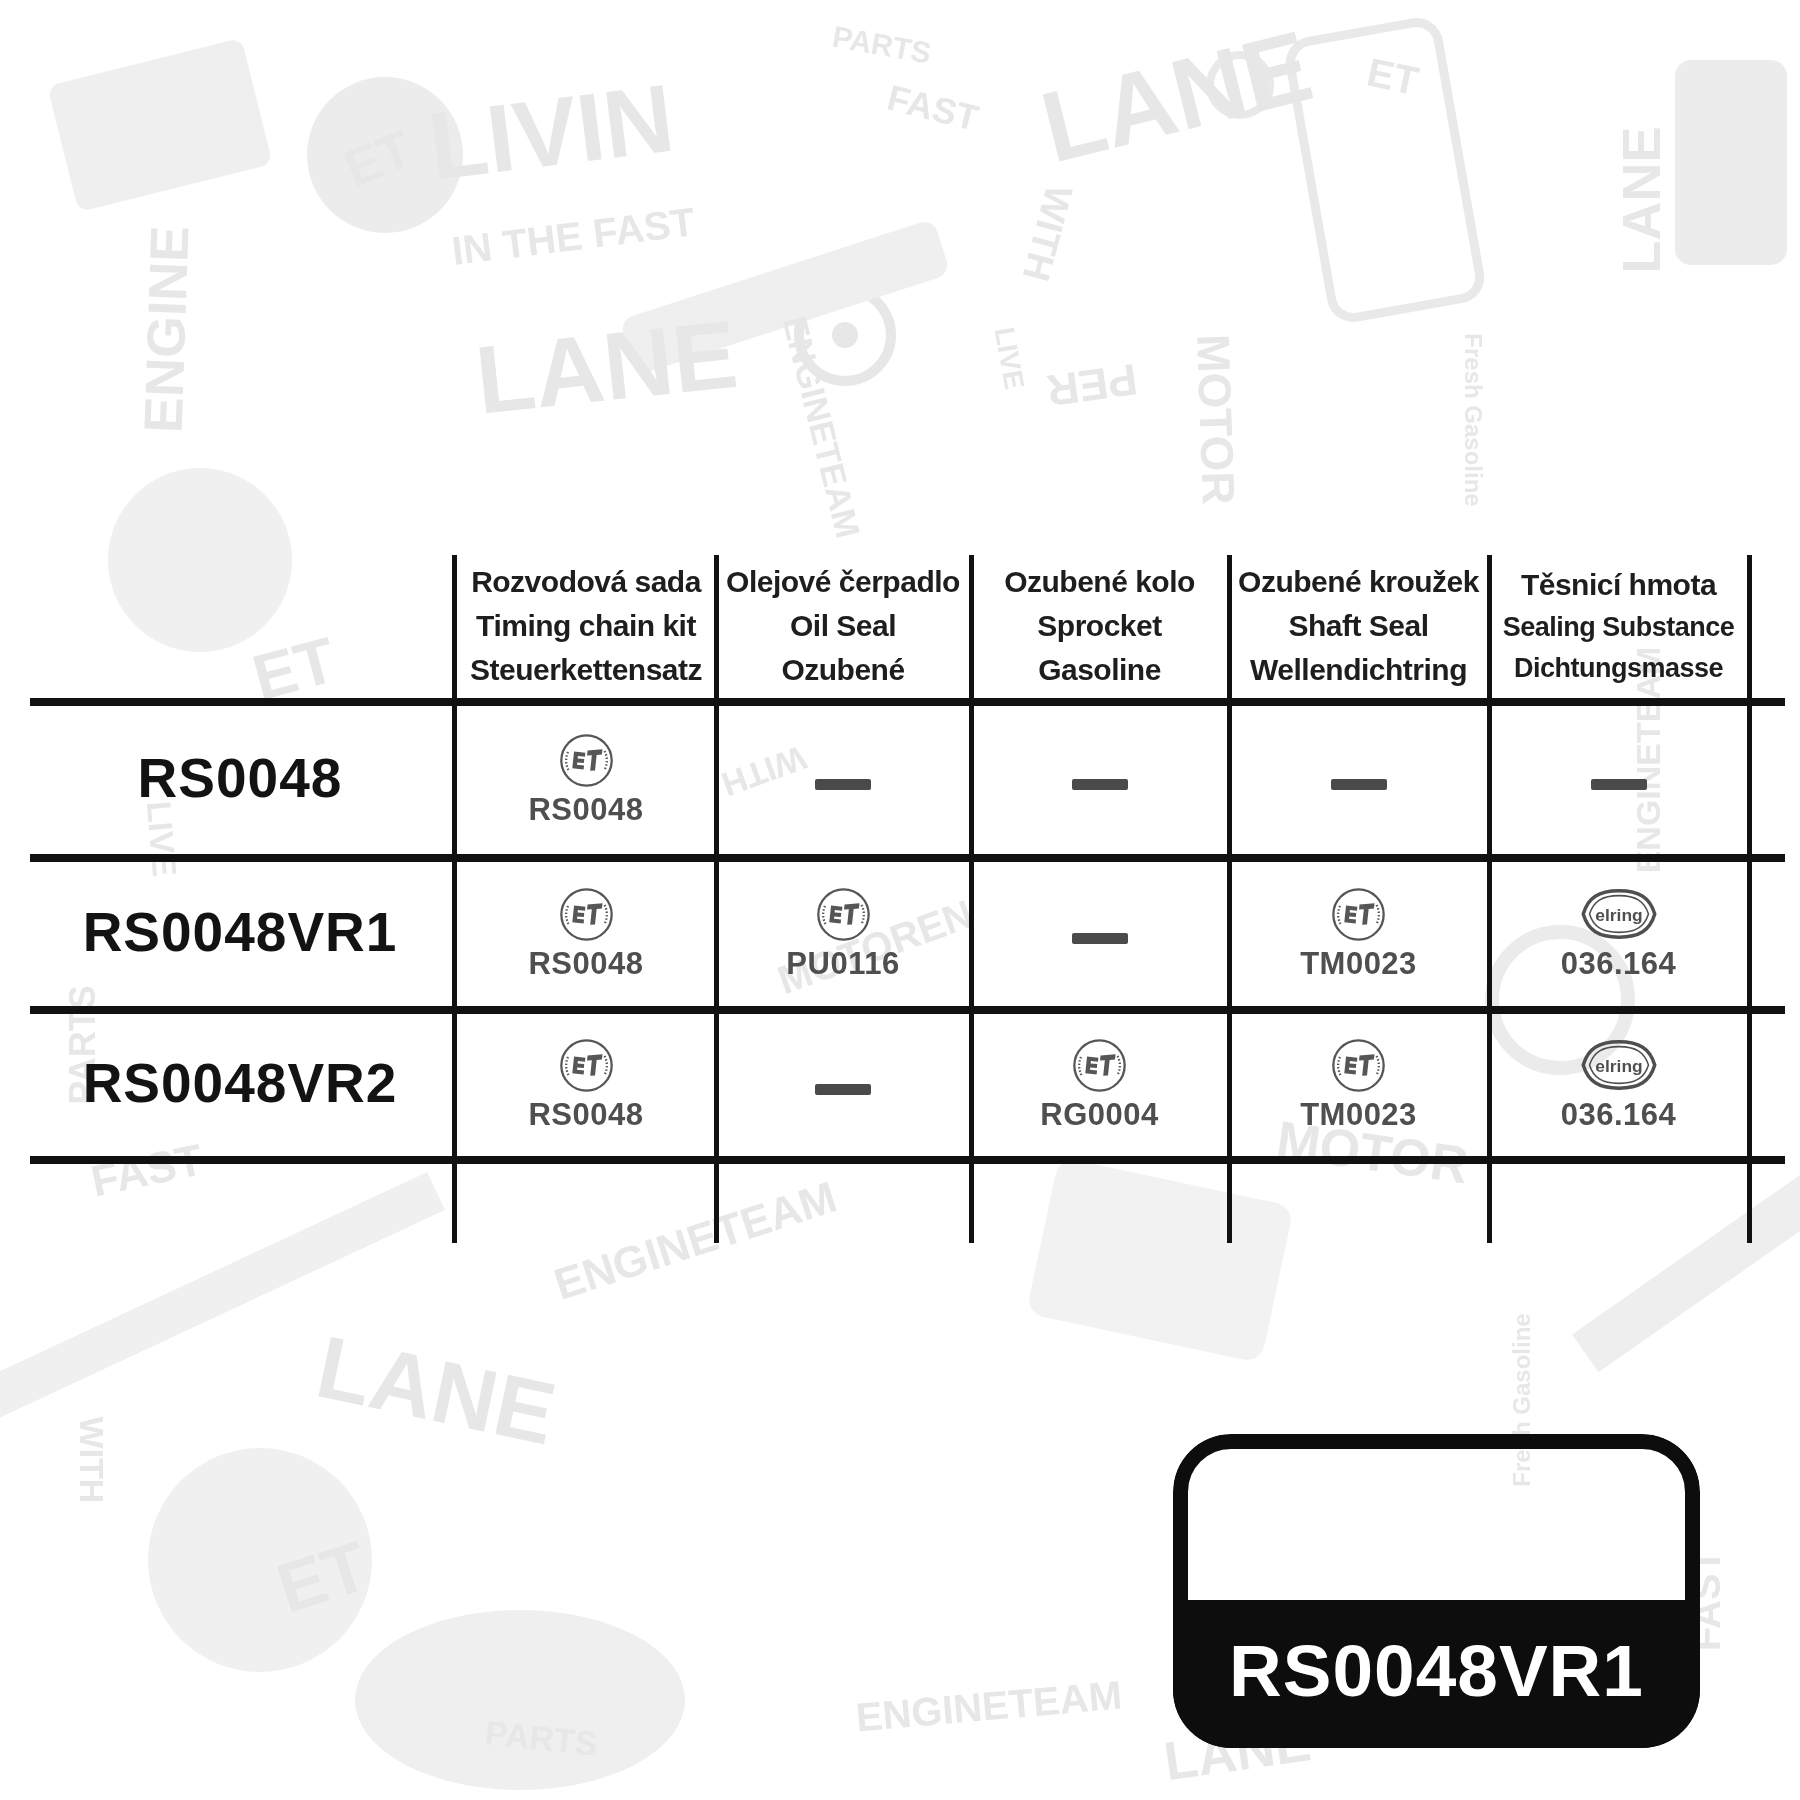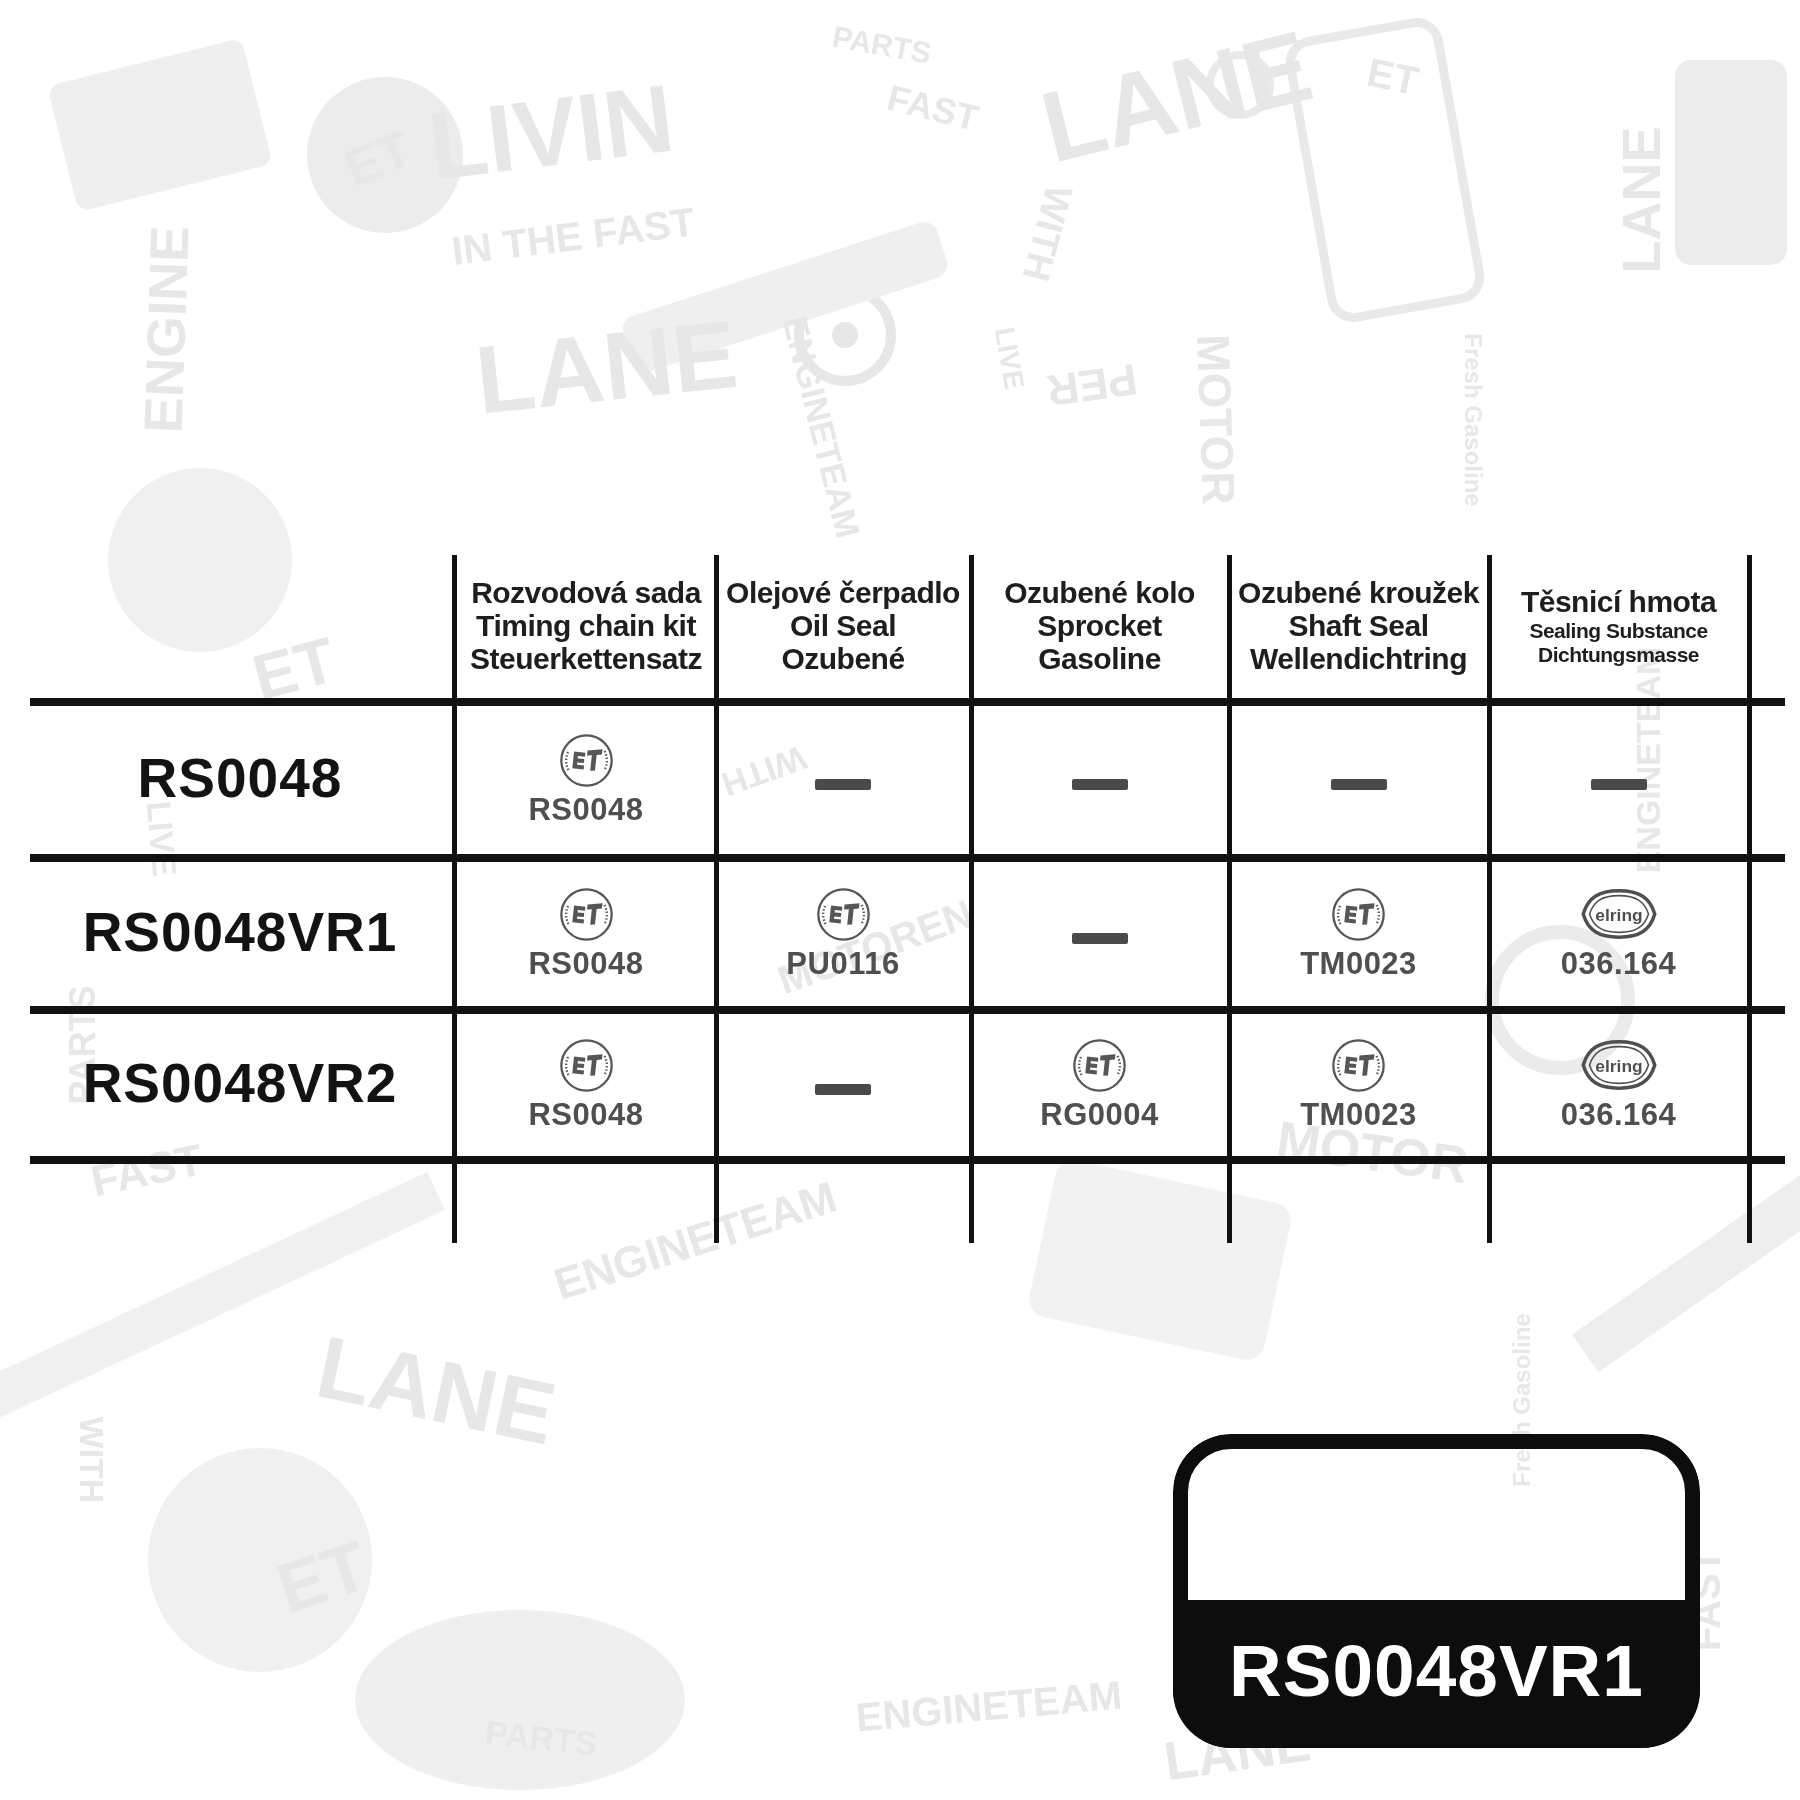--- a/index.html
+++ b/index.html
@@ -12,24 +12,24 @@
   .wm-text{font-family:"Liberation Sans","DejaVu Sans",sans-serif;font-weight:800;}
 
   
   .vline{position:absolute;top:555px;height:688px;width:5px;background:#111;}
   .hline{position:absolute;left:30px;width:1755px;height:8px;background:#111;}
 
   
   .hcell{
     position:absolute;top:557px;height:137px;
     display:flex;flex-direction:column;align-items:center;justify-content:center;
-    gap:3px;color:#1e1e1e;
+    gap:14px;color:#1e1e1e;
   }
   .hcell span{display:block;font-size:30px;font-weight:600;letter-spacing:-0.5px;white-space:nowrap;line-height:1;}
-  .hcell span.small{font-size:21px;}
+  .hcell span.small{font-size:27px;}
 
   
   .rlabel{
     position:absolute;left:30px;width:420px;
     display:flex;align-items:center;justify-content:center;
     font-size:55px;font-weight:800;letter-spacing:1px;color:#131313;white-space:nowrap;
   }
 
   
   .cell{

